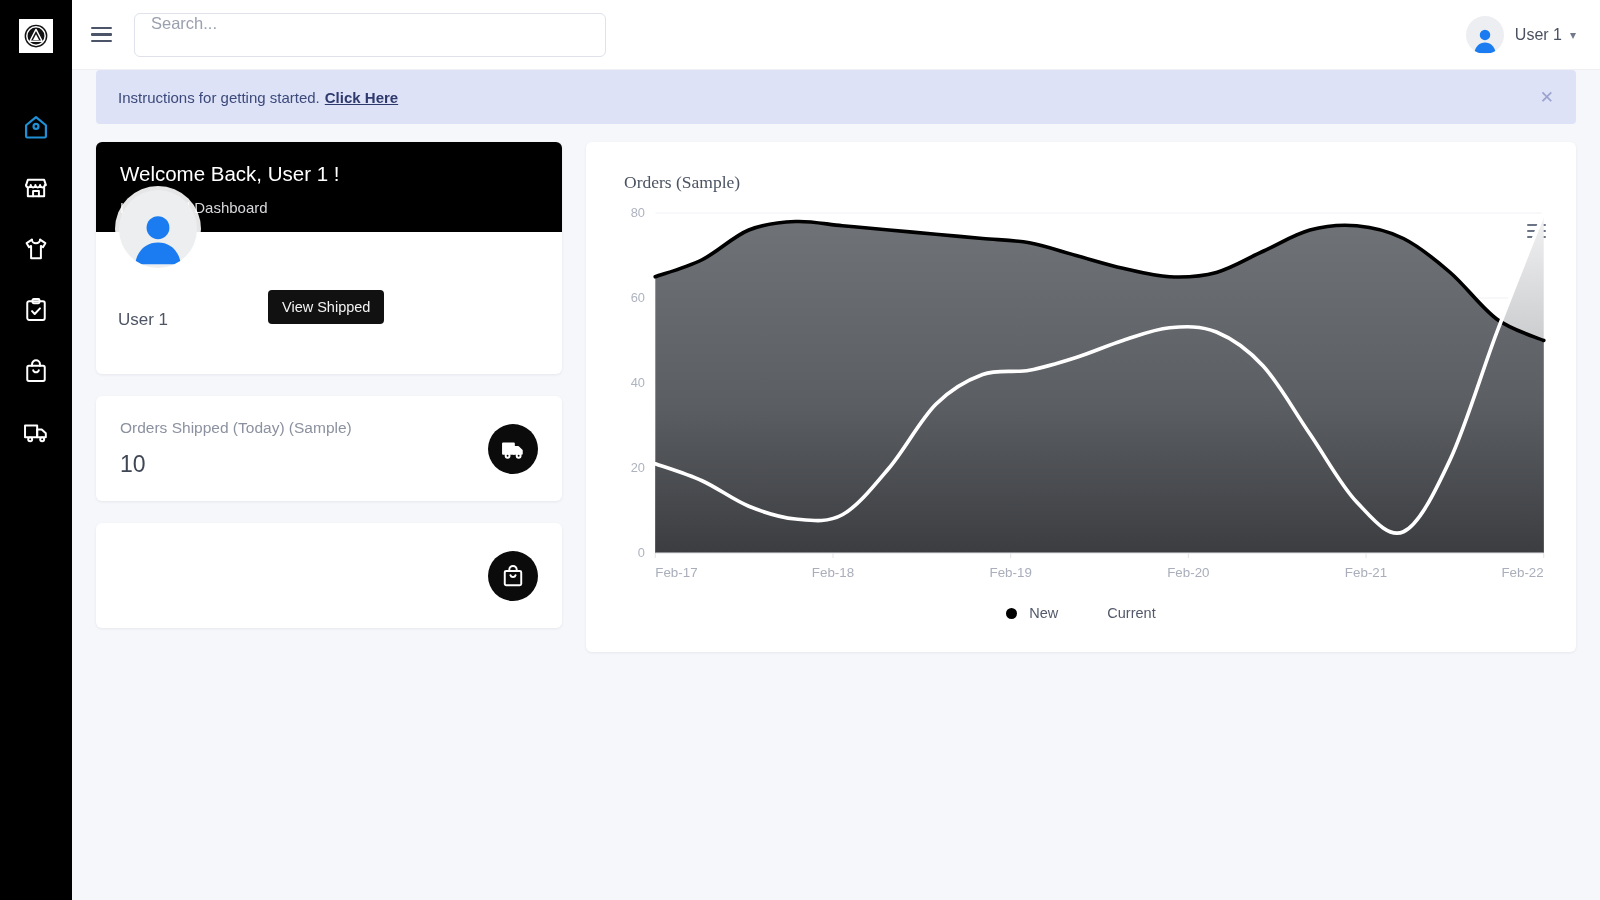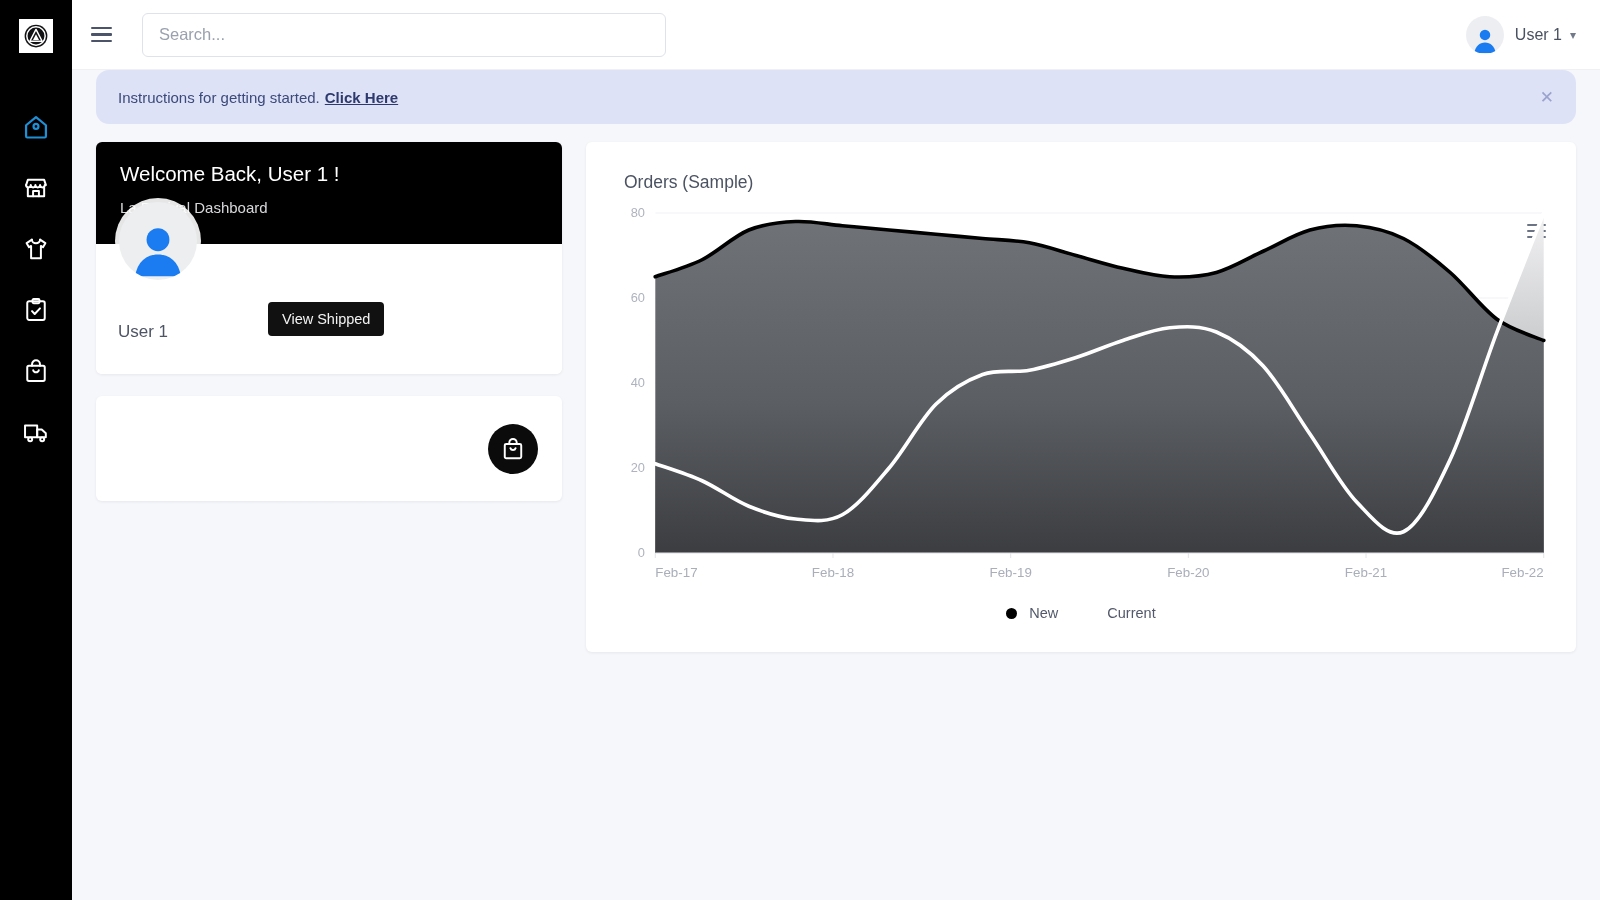--- a/index.html
+++ b/index.html
@@ -48,25 +48,25 @@
     flex: 0 0 70px;
     border-bottom: 1px solid #f0f0f4;
   }
   .burger {
     width: 46px; margin-left: 6px;
     display: flex; flex-direction: column; gap: 4px; align-items: center;
     cursor: pointer;
   }
   .burger span { display: block; width: 21px; height: 2.6px; background: #4b5468; border-radius: 1px; }
   .search-box {
-    margin-left: 18px;
-    width: 524px; height: 44px;
+    margin-left: 10px;
+    width: 472px; height: 44px;
     border: 1px solid #dfe2ea; border-radius: 6px;
     background: #fff;
-    display: flex; align-items: center;
+    display: flex; align-items: flex-start;
     padding: 0 16px;
   }
   .search-box input {
     border: none; outline: none; width: 100%;
     font-family: "Liberation Sans", sans-serif;
     font-size: 16.5px; color: #41495a;
     background: transparent;
   }
   .search-box input::placeholder { color: #9aa0ad; }
   .topbar-right {
@@ -89,21 +89,21 @@
     height: 64px; display: flex; align-items: center; justify-content: space-between;
     padding: 0 2px;
   }
   .page-title { font-size: 20.5px; letter-spacing: .6px; color: #4d5464; font-weight: 400; }
   .breadcrumb { font-size: 15px; color: #848b99; }
   .breadcrumb .sep { margin: 0 7px; color: #b4b9c4; }
   .breadcrumb .crumb-current { color: #6b7280; }
 
   
   .banner {
-    height: 54px; background: #dee2f7; border-radius: 13px;
+    height: 54px; background: #dee2f7; border-radius: 4px;
     display: flex; align-items: center; padding: 0 22px;
     margin-bottom: 18px;
   }
   .banner-text { font-size: 15px; color: #3b4croak; color: #3b4a7a; }
   .banner-link { color: #2e3a6e; text-decoration: underline; font-weight: 700; margin-left: 5px; }
   .banner-close {
     margin-left: auto; font-size: 17px; color: #9aa3cd; cursor: pointer; line-height: 1;
   }
 
   
@@ -113,21 +113,21 @@
 
   .card {
     background: #ffffff; border-radius: 6px;
     box-shadow: 0 1px 3px rgba(17,24,39,.07);
   }
 
   
   .welcome { overflow: visible; position: relative; height: 232px; border-radius: 6px; }
   .welcome-head {
     background: #000000; border-radius: 6px 6px 0 0;
-    height: 102px; padding: 20px 24px 0 24px;
+    height: 90px; padding: 20px 24px 0 24px;
   }
   .welcome-title { color: #ffffff; font-size: 20.5px; font-weight: 400; }
   .welcome-sub { color: #d8d8dc; font-size: 15px; margin-top: 13px; }
   .welcome-body { position: relative; height: 130px; background:#fff; border-radius: 0 0 6px 6px;}
   .avatar-lg {
     position: absolute; top: -42px; left: 23px;
     width: 78px; height: 78px; border-radius: 50%;
     background: #eceef0;
     display: flex; align-items: flex-end; justify-content: center;
     overflow: hidden;
@@ -151,21 +151,21 @@
   .stat-value { font-size: 23px; color: #3f4654; }
   .stat-icon {
     margin-left: auto;
     width: 50px; height: 50px; border-radius: 50%;
     background: #0b0b0c;
     display: flex; align-items: center; justify-content: center;
   }
 
   
   .chart-card { height: 510px; padding: 22px 22px 10px 22px; position: relative; }
-  .chart-title { font-size: 17.5px; color: #4b5362; margin: 8px 0 0 16px; }
+  .chart-title { font-size: 17.5px; color: #4b5362; margin: 8px 0 0 16px; font-family: Liberation Serif, serif; }
   .chart-menu {
     position: absolute; right: 30px; top: 82px;
     display: flex; flex-direction: column; gap: 3.5px; cursor: pointer;
   }
   .chart-menu span { display: block; width: 19px; height: 2.4px; background: #6b7485; border-radius: 1px; }
   .plot-wrap { position: relative; margin-top: 8px; height: 400px; }
   .legend {
     display: flex; justify-content: center; align-items: center; gap: 26px;
     margin-top: 4px;
   }
@@ -295,20 +295,34 @@
                 <svg width="62" height="62" viewBox="0 0 32 32" aria-hidden="true">
                   <circle cx="16" cy="11.2" r="5.9" fill="#1a7cf0"></circle>
                   <path d="M4.2 30 C5.2 22.6 10.1 18.8 16 18.8 C21.9 18.8 26.8 22.6 27.8 30 Z" fill="#1a7cf0"></path>
                 </svg>
               </div>
               <div class="welcome-username">User 1</div>
               <div class="view-profile">View Shipped</div>
             </div>
           </section>
 
+          <section class="card stat">
+            <div class="stat-texts">
+              <div class="stat-label">Orders Shipped (Today) (Sample)</div>
+              <div class="stat-value">10</div>
+            </div>
+            <div class="stat-icon">
+              <svg width="26" height="26" viewBox="0 0 24 24" fill="none" stroke="#ffffff" stroke-width="1.8" stroke-linecap="round" stroke-linejoin="round">
+                <path d="M2.8 7 h10 v9.3 h-10 z" fill="#ffffff" stroke="#ffffff"></path>
+                <path d="M12.8 10.2 h3.9 l3.4 3.2 v3 h-7.3 z" fill="#ffffff" stroke="#ffffff"></path>
+                <circle cx="7" cy="18.2" r="1.8" fill="#0b0b0c" stroke="#ffffff"></circle>
+                <circle cx="17.2" cy="18.2" r="1.8" fill="#0b0b0c" stroke="#ffffff"></circle>
+              </svg>
+            </div>
+          </section>
 
           <section class="card stat">
             <div class="stat-icon">
               <svg width="26" height="26" viewBox="0 0 24 24" fill="none" stroke="#ffffff" stroke-width="1.8" stroke-linecap="round" stroke-linejoin="round">
                 <rect x="4.4" y="7.4" width="15.2" height="13.2" rx="1.4"></rect>
                 <path d="M8.6 7.4 V6.1 a3.4 3.4 0 0 1 6.8 0 V7.4"></path>
                 <path d="M9.6 11.2 a2.5 2.5 0 0 0 4.8 0"></path>
               </svg>
             </div>
           </section>

